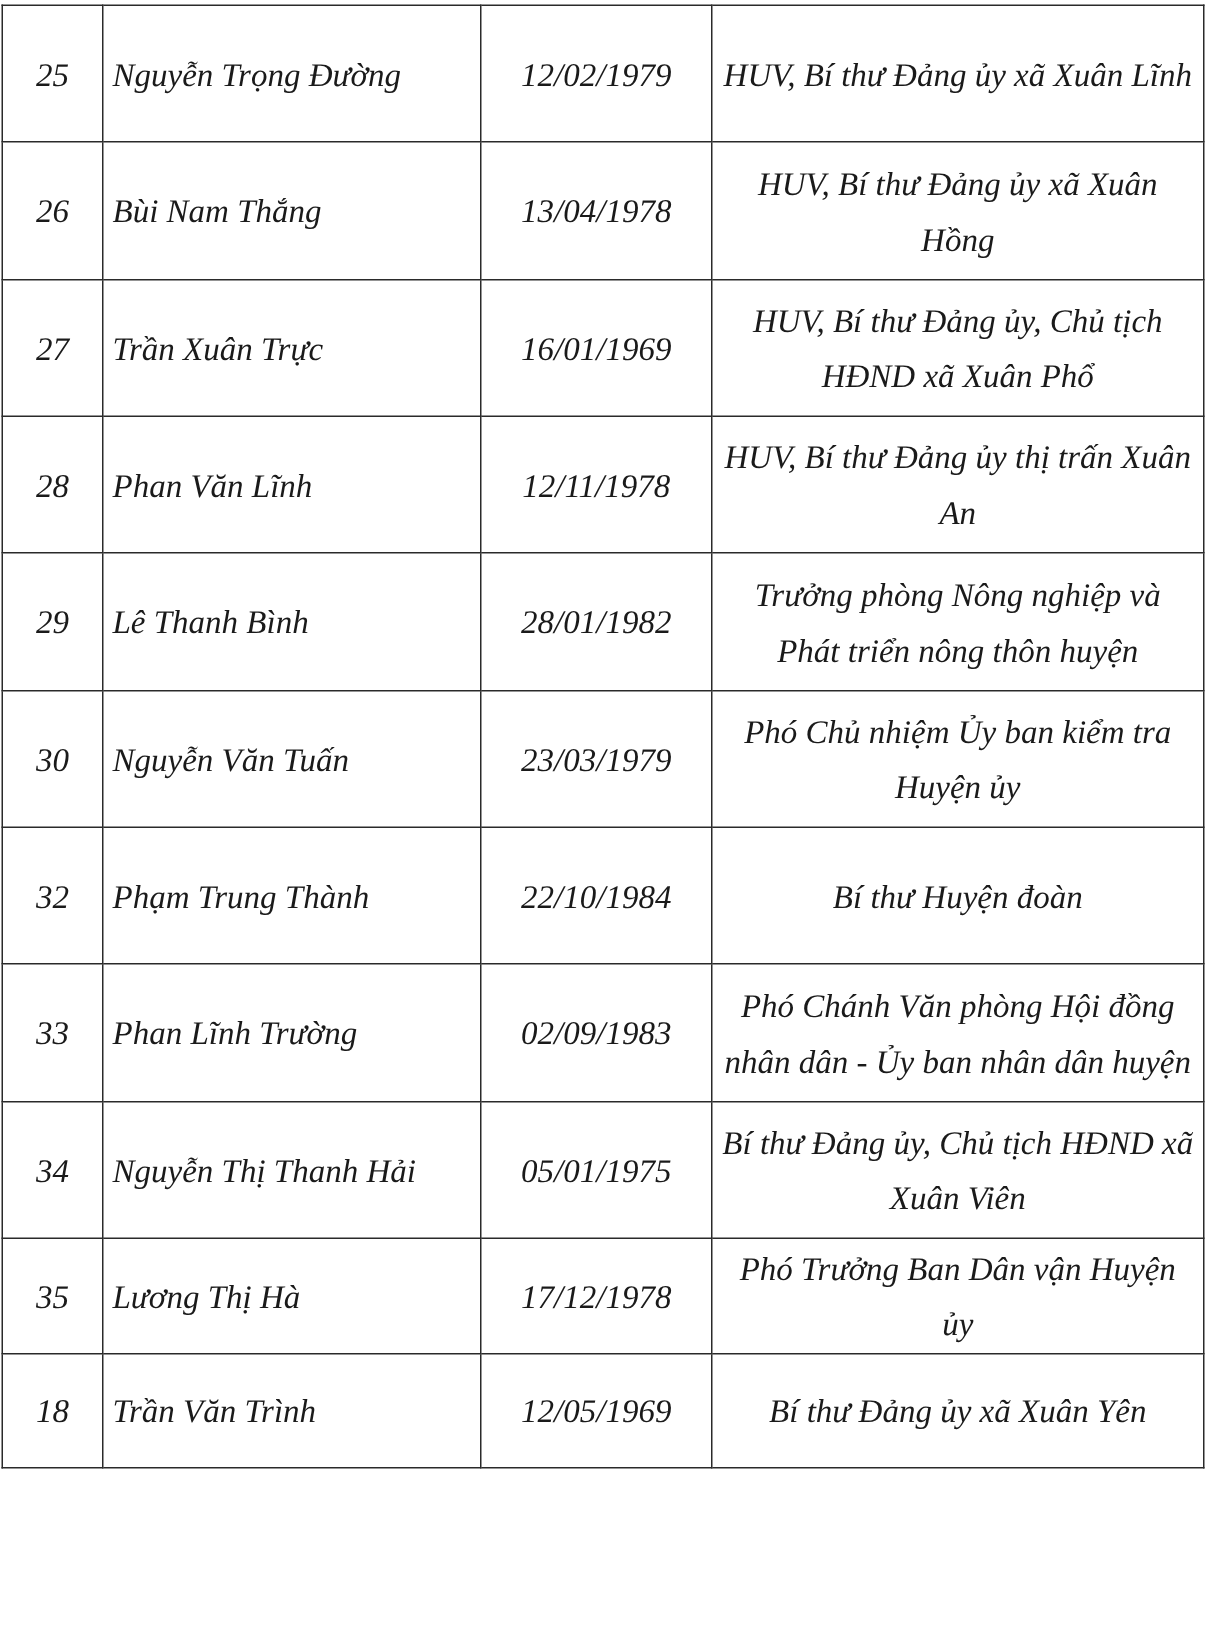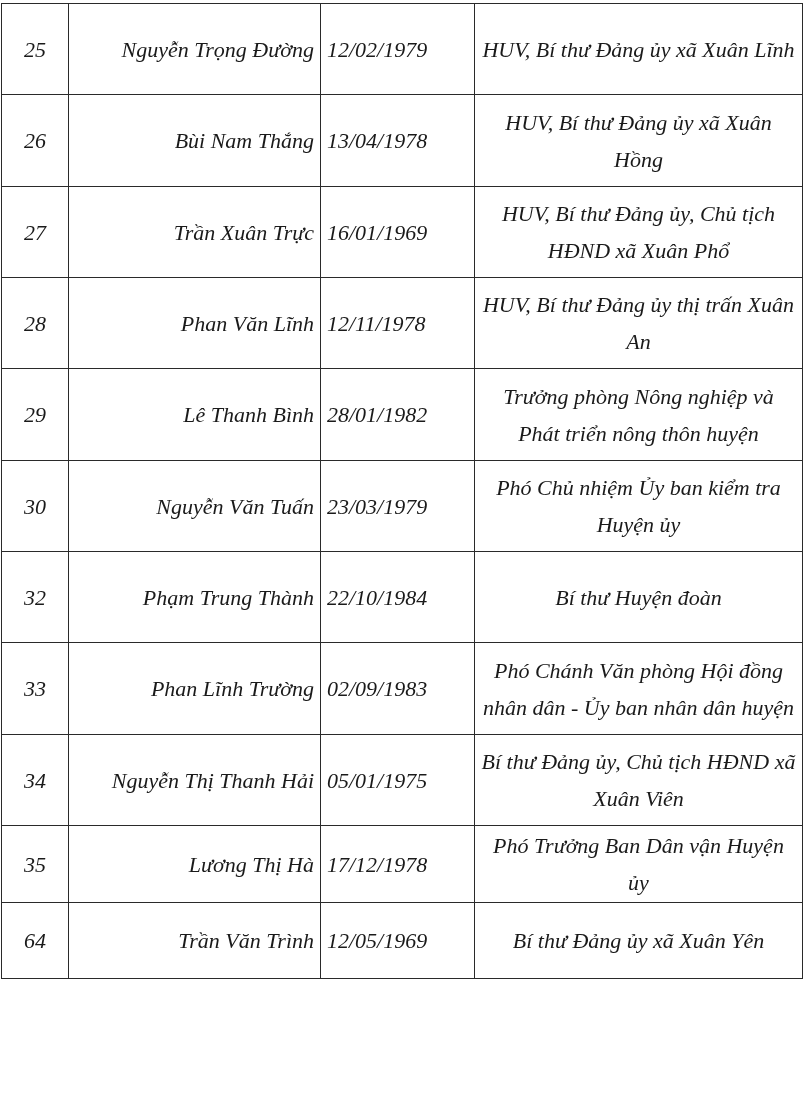--- a/index.html
+++ b/index.html
@@ -25,22 +25,22 @@
       font-style: italic;
     }
     table.roster td {
       border: 1.5px solid #2a2a2a;
       padding: 0 6px;
       font-size: 22px;
       line-height: 37px;
       vertical-align: middle;
     }
     td.c-stt { width: 54px; text-align: center; padding: 0; }
-    td.c-name { width: 239px; text-align: right; padding-left: 10px; }
-    td.c-dob { width: 141px; text-align: left; padding: 0; }
+    td.c-name { width: 239px; text-align: left; padding-left: 10px; }
+    td.c-dob { width: 141px; text-align: center; padding: 0; }
     td.c-pos { text-align: center; padding: 0 8px; }
     tr.h93 td { height: 90px; }
     tr.h94 td { height: 91px; }
     tr.h79 td { height: 76px; }
     tr.h78 td { height: 75px; }
   </style>
 </head>
 <body>
 
 <table class="roster">
@@ -99,19 +99,19 @@
       <td class="c-dob">05/01/1975</td>
       <td class="c-pos">Bí thư Đảng ủy, Chủ tịch HĐND xã Xuân Viên</td>
     </tr>
     <tr class="h79">
       <td class="c-stt">35</td>
       <td class="c-name">Lương Thị Hà</td>
       <td class="c-dob">17/12/1978</td>
       <td class="c-pos">Phó Trưởng Ban Dân vận Huyện ủy</td>
     </tr>
     <tr class="h78">
-      <td class="c-stt">64</td>
+      <td class="c-stt">18</td>
       <td class="c-name">Trần Văn Trình</td>
       <td class="c-dob">12/05/1969</td>
       <td class="c-pos">Bí thư Đảng ủy xã Xuân Yên</td>
     </tr>
   </tbody>
 </table>
 
 </body></html>

